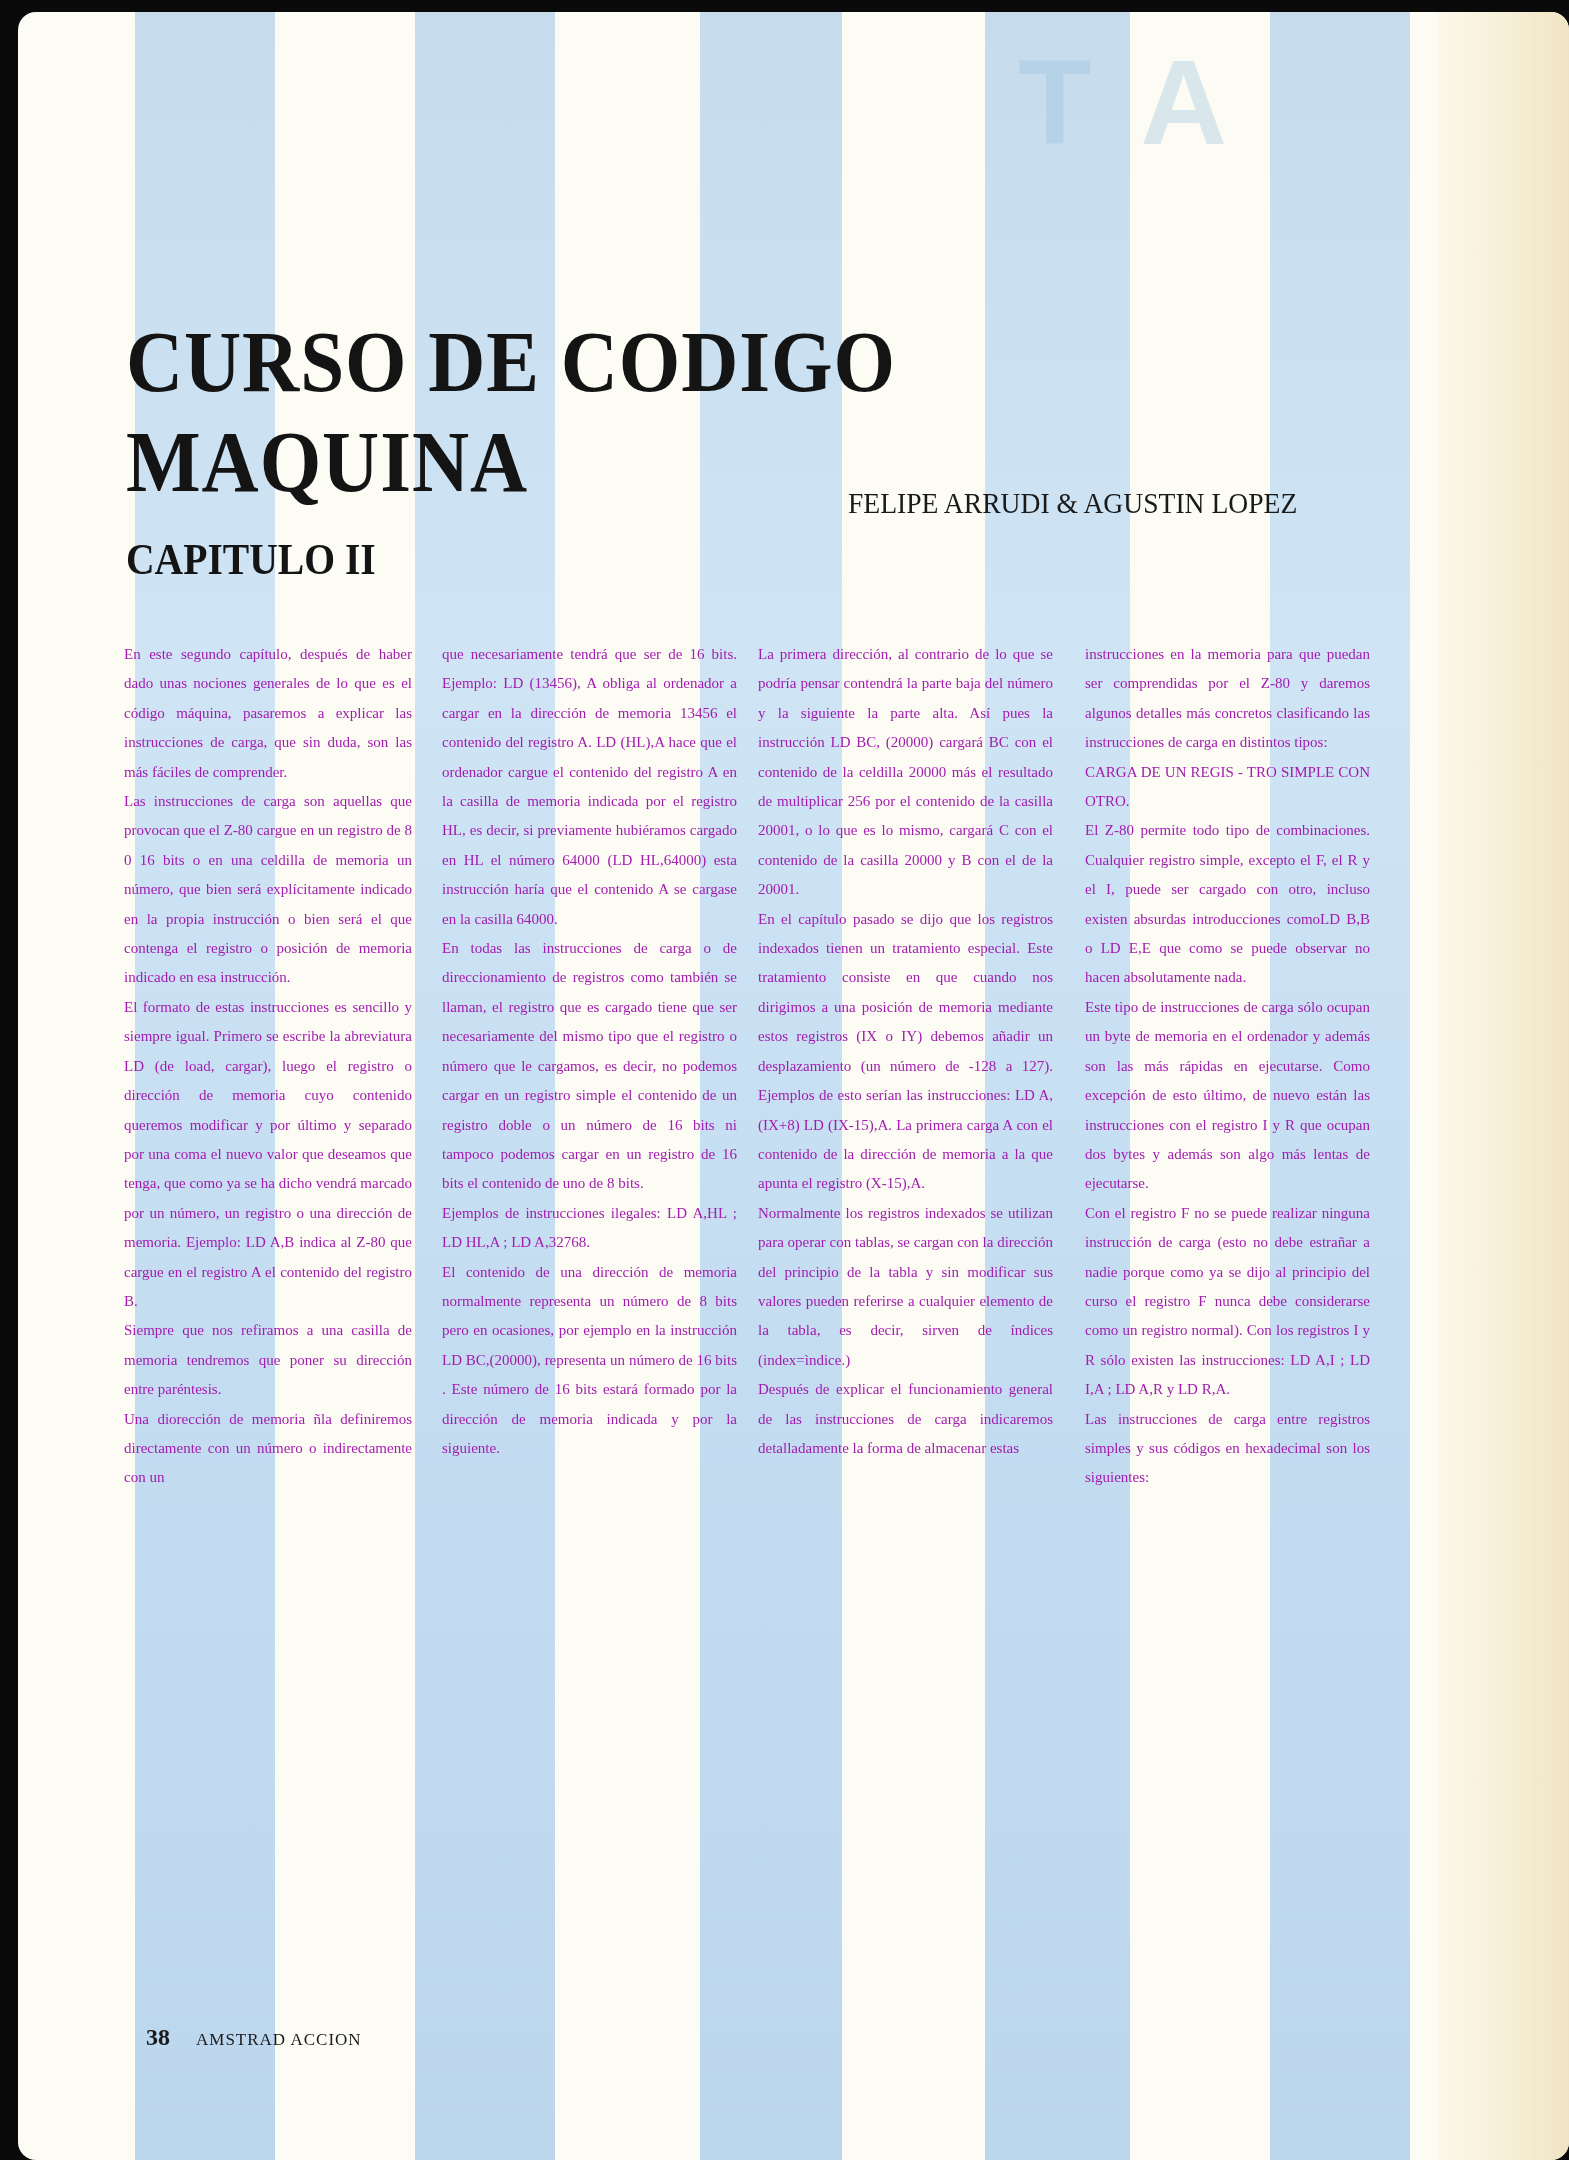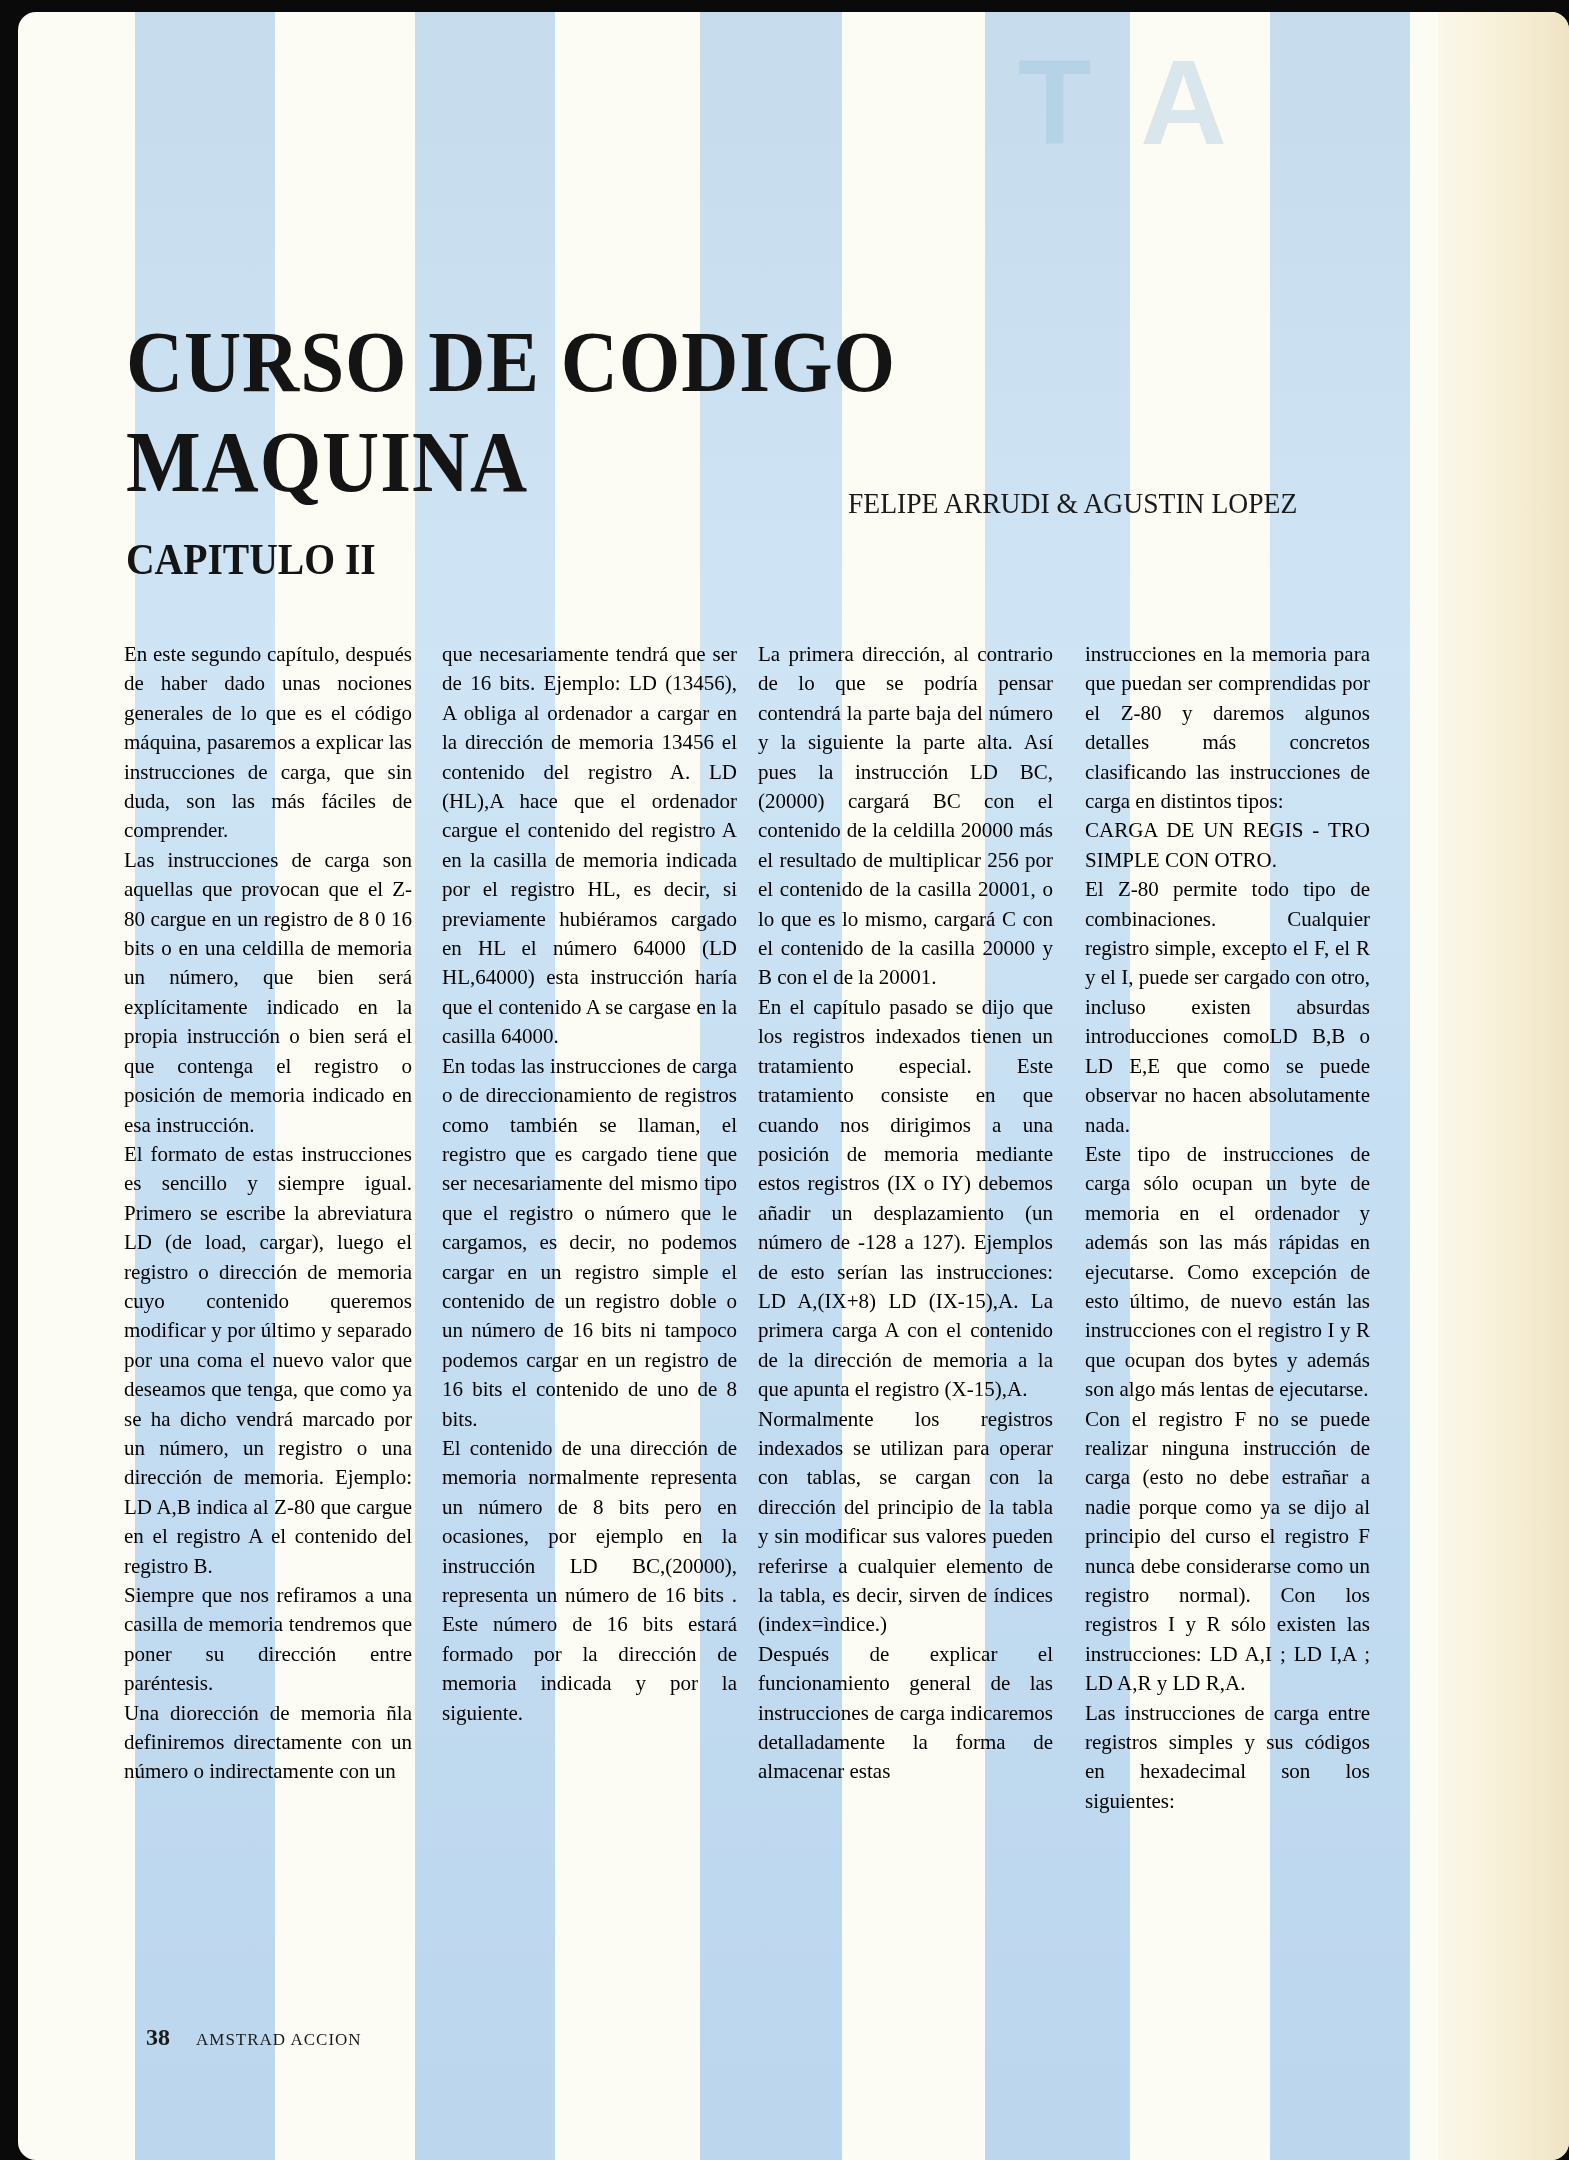--- a/index.html
+++ b/index.html
@@ -46,22 +46,22 @@
     font-weight: bold; font-size: 44px; color: #141414; margin: 0;
     transform: scaleX(0.9); transform-origin: left top;
   }
   .authors {
     position: absolute; left: 830px; top: 474px;
     font-size: 30px; color: #1a1a1a;
     transform: scaleX(0.92); transform-origin: left top;
   }
   .col {
     position: absolute; top: 628px; width: 288px;
-    font-size: 21px; line-height: 29.4px;
-    text-align: justify; color: #000000;
+    font-size: 15px; line-height: 29.4px;
+    text-align: justify; color: #a21caf;
   }
   .col p { margin: 0; }
   .col.c1 { left: 106px; }
   .col.c2 { left: 424px; width: 295px; }
   .col.c3 { left: 740px; width: 295px; }
   .col.c4 { left: 1067px; width: 285px; }
   .footer {
     position: absolute; left: 128px; top: 2012px;
     display: flex; align-items: baseline; gap: 26px;
   }
@@ -91,20 +91,21 @@
     <p>En este segundo capítulo, después de haber dado unas nociones generales de lo que es el código máquina, pasaremos a explicar las instrucciones de carga, que sin duda, son las más fáciles de comprender.</p>
     <p>Las instrucciones de carga son aquellas que provocan que el Z-80 cargue en un registro de 8 0 16 bits o en una celdilla de memoria un número, que bien será explícitamente indicado en la propia instrucción o bien será el que contenga el registro o posición de memoria indicado en esa instrucción.</p>
     <p>El formato de estas instrucciones es sencillo y siempre igual. Primero se escribe la abreviatura LD (de load, cargar), luego el registro o dirección de memoria cuyo contenido queremos modificar y por último y separado por una coma el nuevo valor que deseamos que tenga, que como ya se ha dicho vendrá marcado por un número, un registro o una dirección de memoria. Ejemplo: LD A,B indica al Z-80 que cargue en el registro A el contenido del registro B.</p>
     <p>Siempre que nos refiramos a una casilla de memoria tendremos que poner su dirección entre paréntesis.</p>
     <p>Una diorección de memoria ñla definiremos directamente con un número o indirectamente con un</p>
   </div>
 
   <div class="col c2">
     <p>que necesariamente tendrá que ser de 16 bits. Ejemplo: LD (13456), A obliga al ordenador a cargar en la dirección de memoria 13456 el contenido del registro A. LD (HL),A hace que el ordenador cargue el contenido del registro A en la casilla de memoria indicada por el registro HL, es decir, si previamente hubiéramos cargado en HL el número 64000 (LD HL,64000) esta instrucción haría que el contenido A se cargase en la casilla 64000.</p>
     <p>En todas las instrucciones de carga o de direccionamiento de registros como también se llaman, el registro que es cargado tiene que ser necesariamente del mismo tipo que el registro o número que le cargamos, es decir, no podemos cargar en un registro simple el contenido de un registro doble o un número de 16 bits ni tampoco podemos cargar en un registro de 16 bits el contenido de uno de 8 bits.</p>
+    <p>Ejemplos de instrucciones ilegales: LD A,HL ; LD HL,A ; LD A,32768.</p>
     <p>El contenido de una dirección de memoria normalmente representa un número de 8 bits pero en ocasiones, por ejemplo en la instrucción LD BC,(20000), representa un número de 16 bits . Este número de 16 bits estará formado por la dirección de memoria indicada y por la siguiente.</p>
   </div>
 
   <div class="col c3">
     <p>La primera dirección, al contrario de lo que se podría pensar contendrá la parte baja del número y la siguiente la parte alta. Así pues la instrucción LD BC, (20000) cargará BC con el contenido de la celdilla 20000 más el resultado de multiplicar 256 por el contenido de la casilla 20001, o lo que es lo mismo, cargará C con el contenido de la casilla 20000 y B con el de la 20001.</p>
     <p>En el capítulo pasado se dijo que los registros indexados tienen un tratamiento especial. Este tratamiento consiste en que cuando nos dirigimos a una posición de memoria mediante estos registros (IX o IY) debemos añadir un desplazamiento (un número de -128 a 127). Ejemplos de esto serían las instrucciones: LD A,(IX+8) LD (IX-15),A. La primera carga A con el contenido de la dirección de memoria a la que apunta el registro (X-15),A.</p>
     <p>Normalmente los registros indexados se utilizan para operar con tablas, se cargan con la dirección del principio de la tabla y sin modificar sus valores pueden referirse a cualquier elemento de la tabla, es decir, sirven de índices (index=ìndice.)</p>
     <p>Después de explicar el funcionamiento general de las instrucciones de carga indicaremos detalladamente la forma de almacenar estas</p>
   </div>
 

